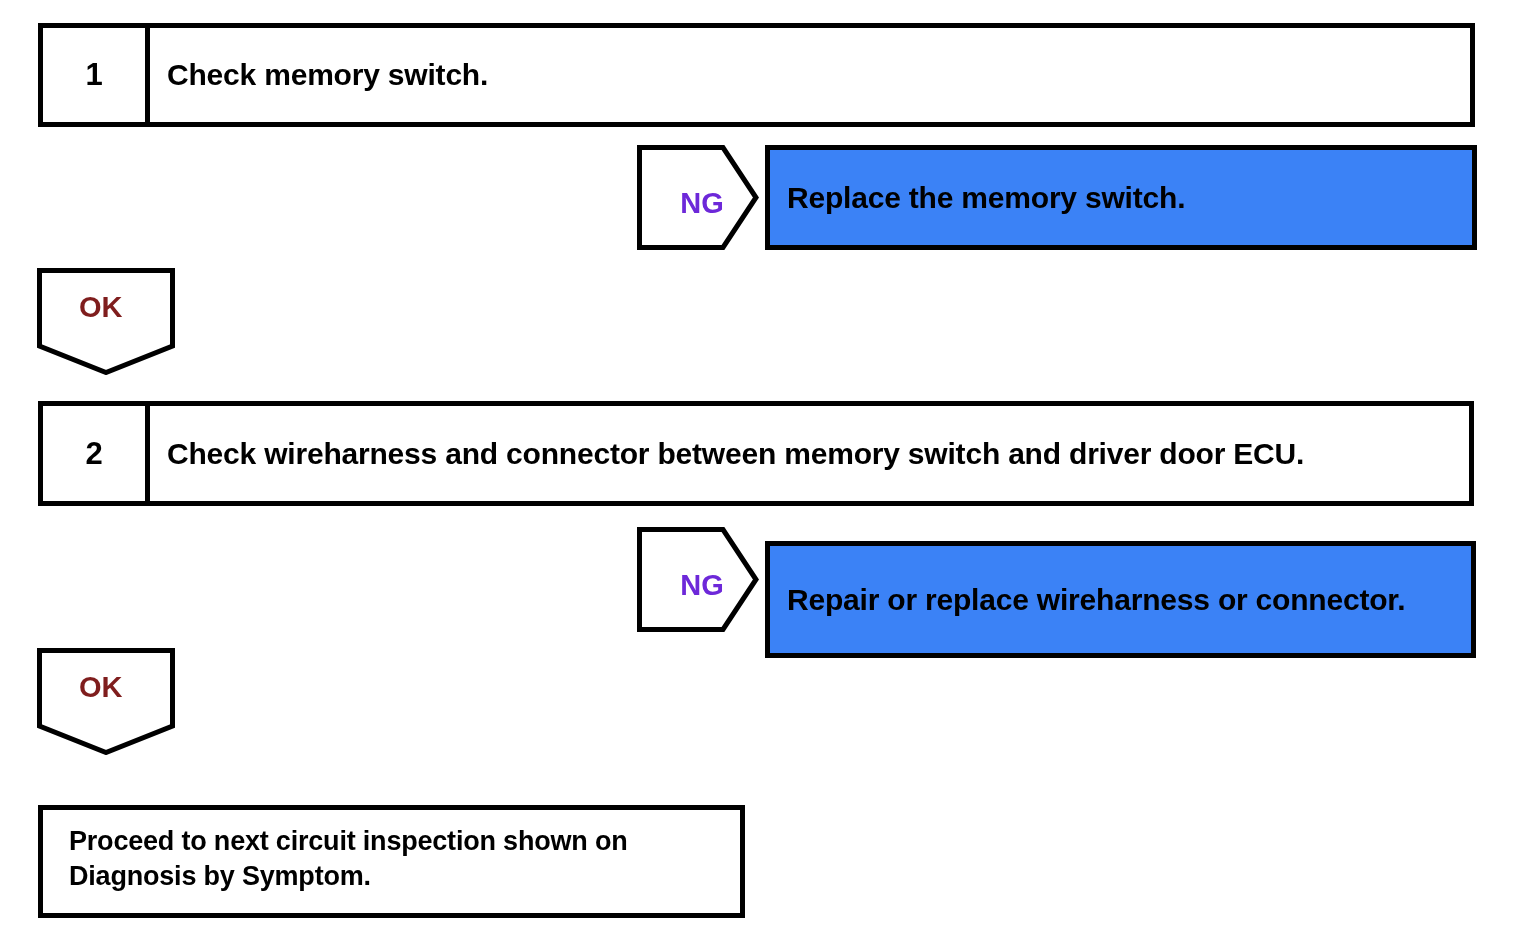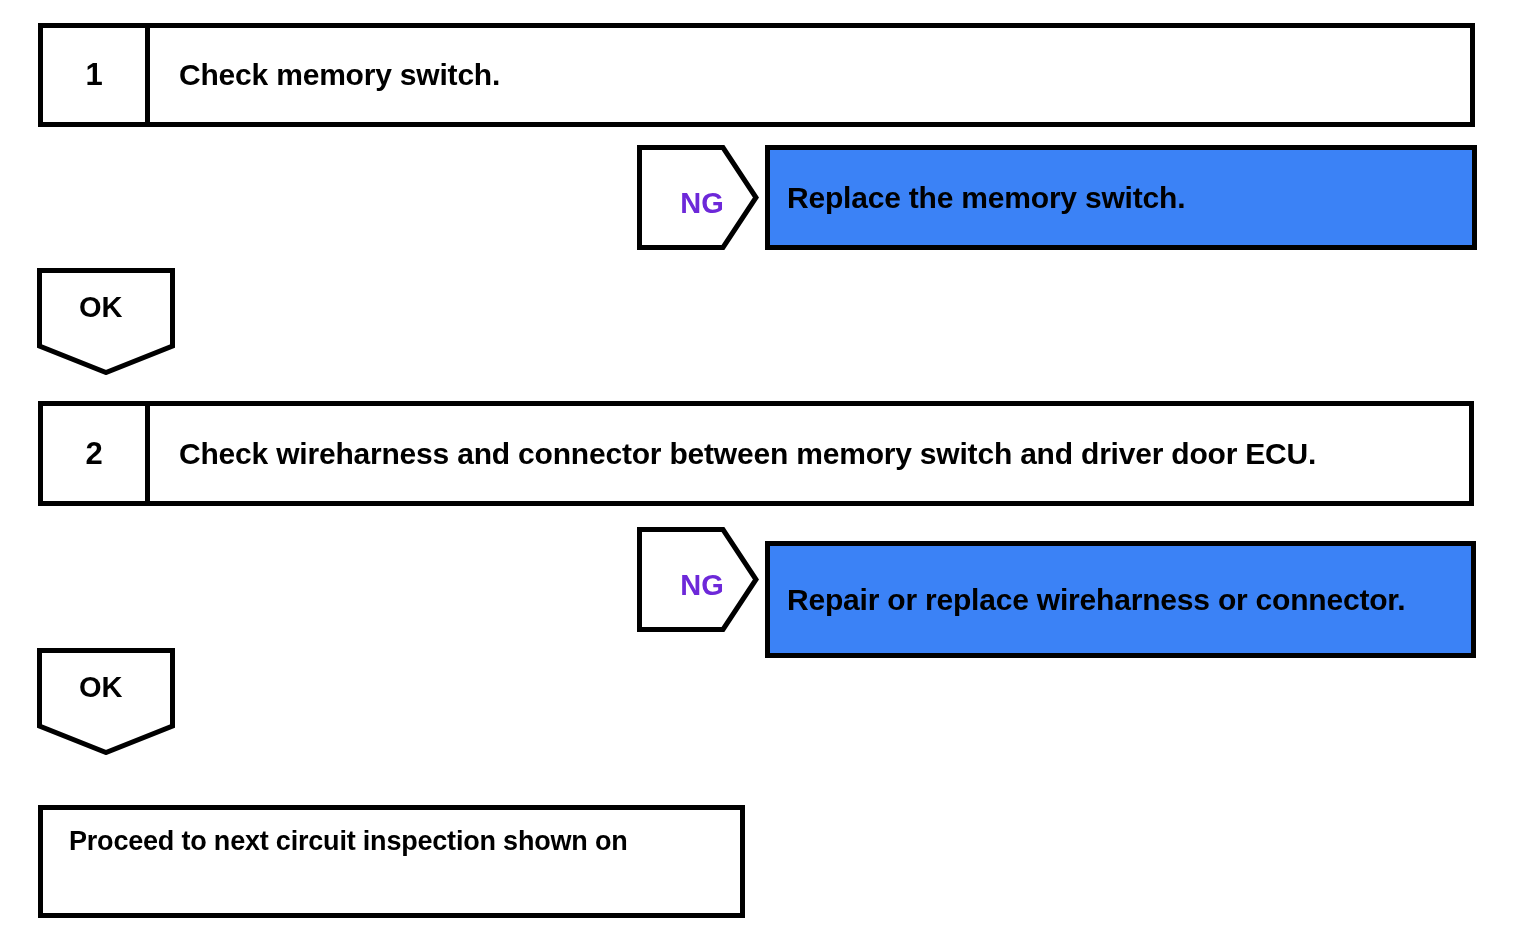--- a/index.html
+++ b/index.html
@@ -42,21 +42,20 @@
   }
   .step-text {
     display: flex;
     align-items: center;
     padding-left: 17px;
     font-weight: bold;
     font-size: 30px;
     color: #000000;
     white-space: nowrap;
     letter-spacing: -0.2px;
-    margin-left: 12px;
   }
 
   
   .result-box {
     position: absolute;
     box-sizing: border-box;
     border: 5px solid #000000;
     background: #3b82f6;
     display: flex;
     align-items: center;
@@ -118,21 +117,21 @@
     top: 0;
     width: 128px;
     height: 78px;
     display: flex;
     align-items: center;
     justify-content: flex-start;
     padding-left: 42px;
     box-sizing: border-box;
     font-weight: bold;
     font-size: 29px;
-    color: #000000;
+    color: #7f1d1d;
   }
 </style>
 </head>
 <body>
 
 <div id="canvas">
 
   <div class="step-box" style="left:38px; top:23px; width:1437px; height:104px;">
     <div class="step-num">1</div>
     <div class="step-text">Check memory switch.</div>
@@ -170,15 +169,16 @@
 
   <div class="ok-arrow" style="left:37px; top:648px;">
     <svg viewBox="0 0 138 107" preserveAspectRatio="none" aria-hidden="true">
       <polygon points="2.5,2.5 135.5,2.5 135.5,78 69,104.5 2.5,78" fill="#ffffff" stroke="#000000" stroke-width="5" stroke-linejoin="miter"></polygon>
     </svg>
     <div class="ok-label">OK</div>
   </div>
 
   <div class="final-box" style="left:38px; top:805px; width:707px; height:113px;">
     <span class="final-line">Proceed to next circuit inspection shown on</span>
+    <span class="final-line">Diagnosis by Symptom.</span>
   </div>
 
 </div>
 
 </body></html>

